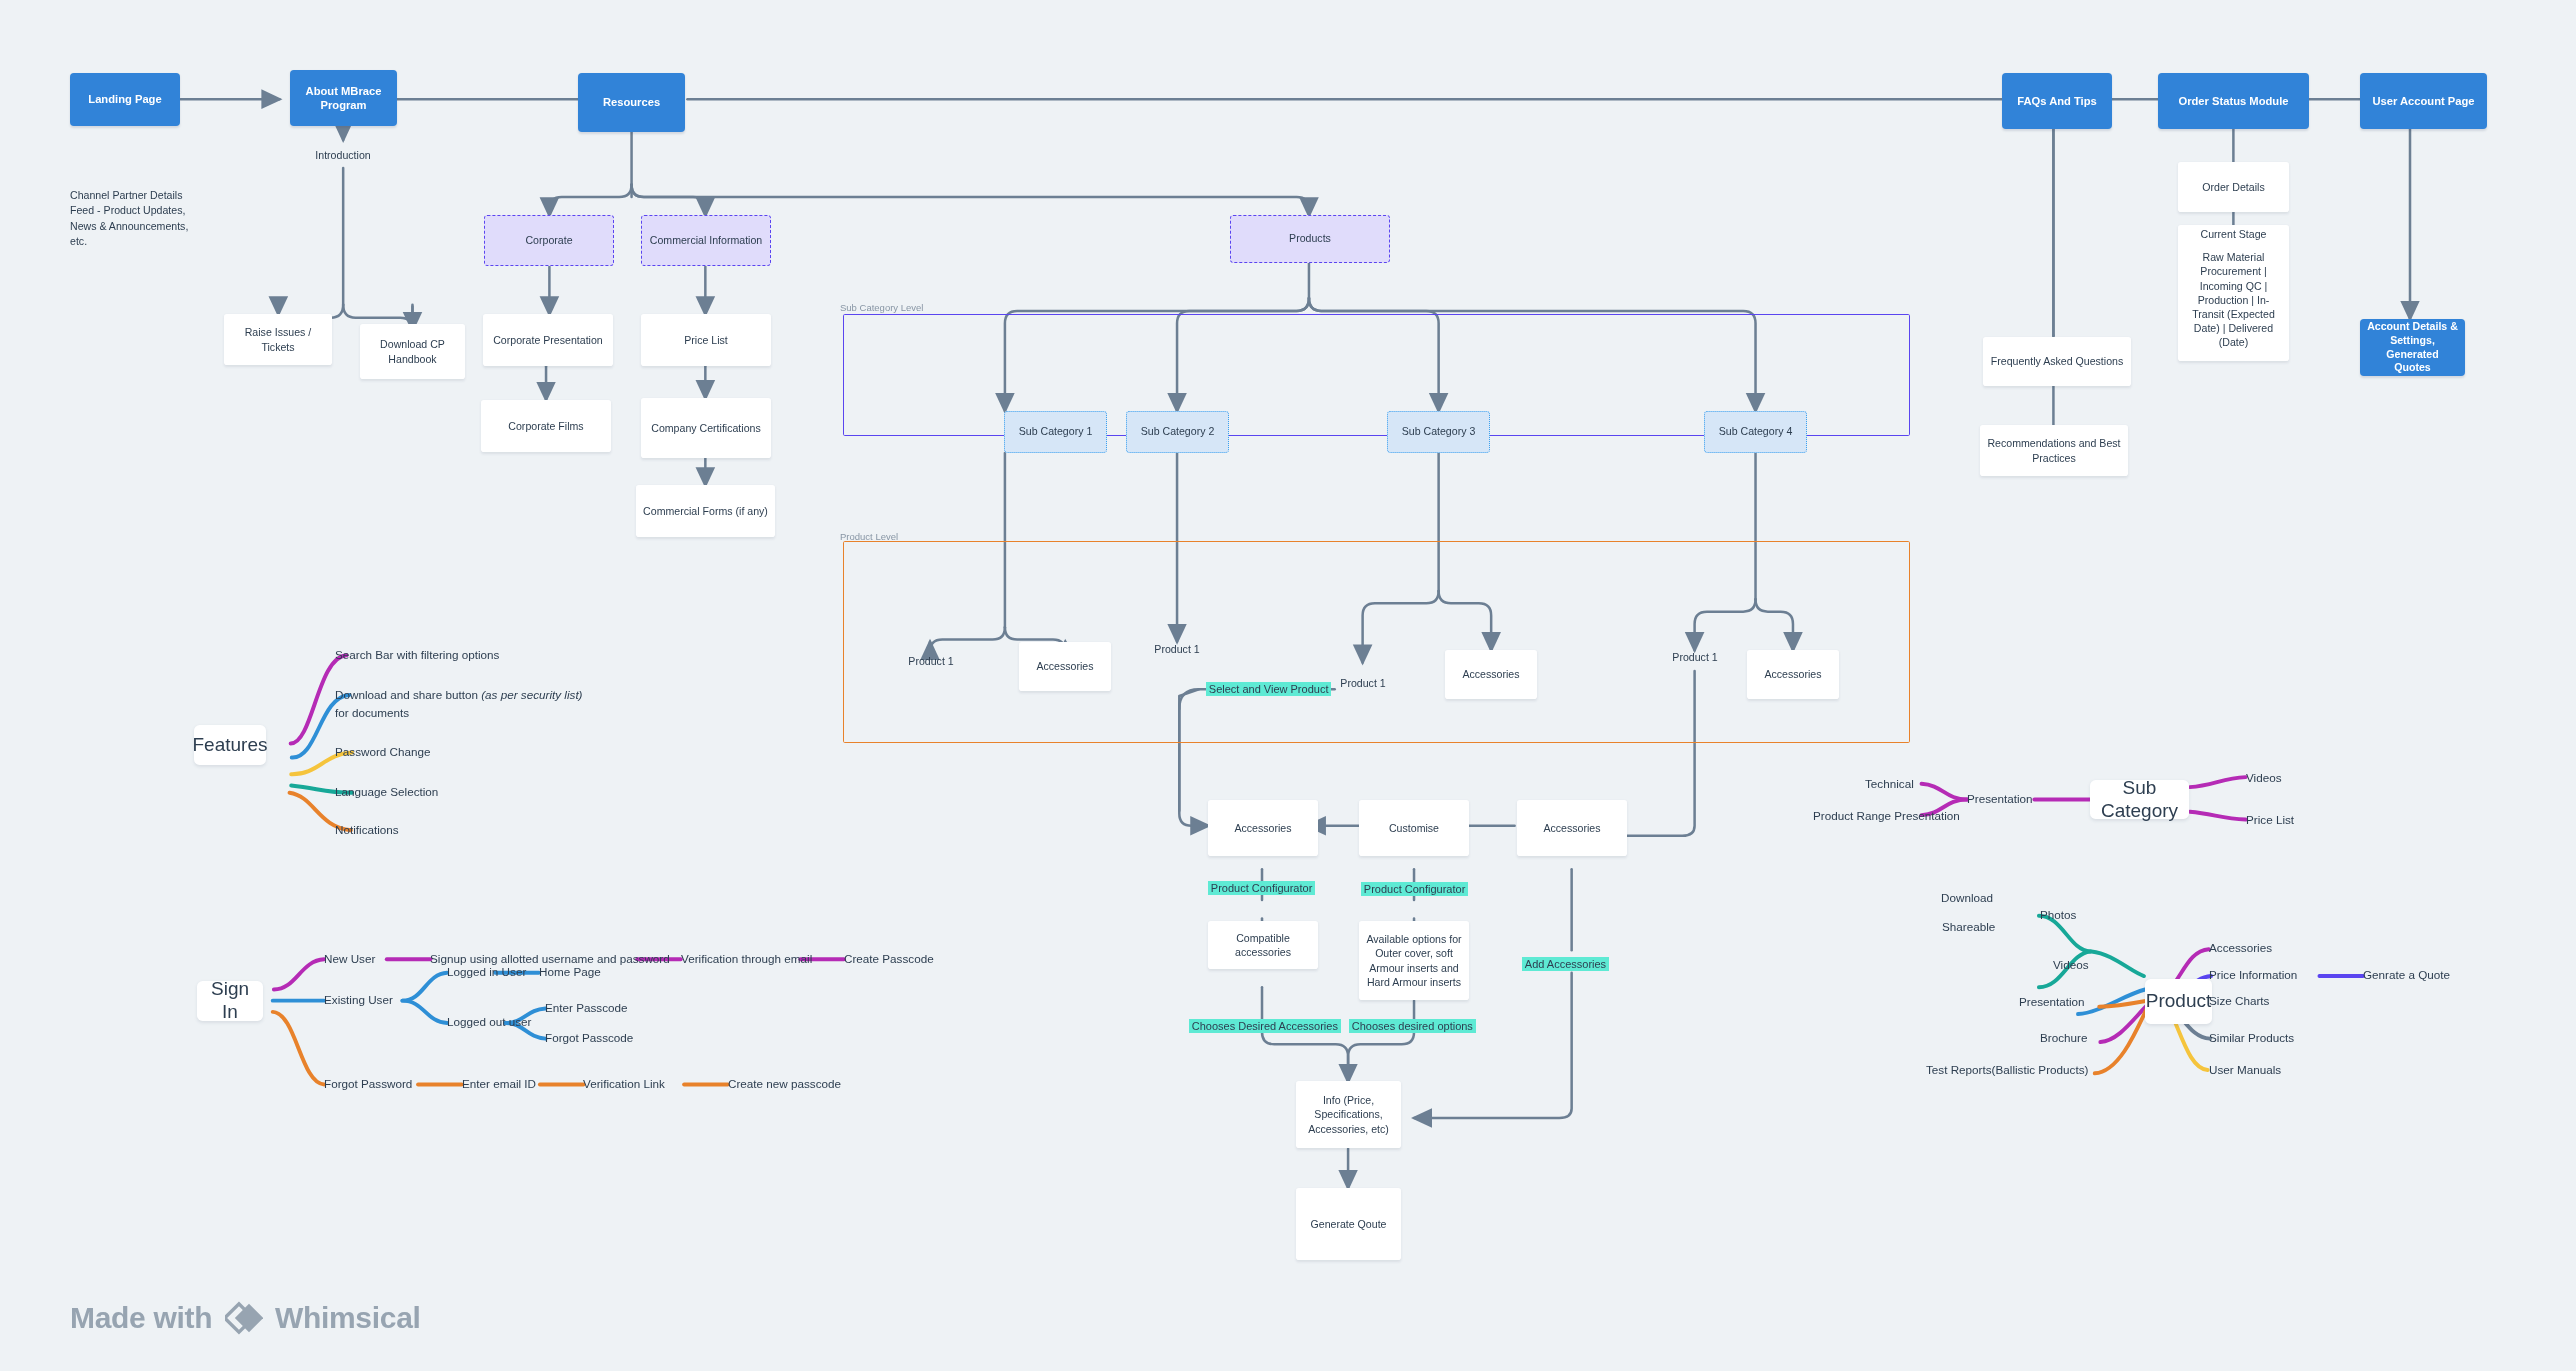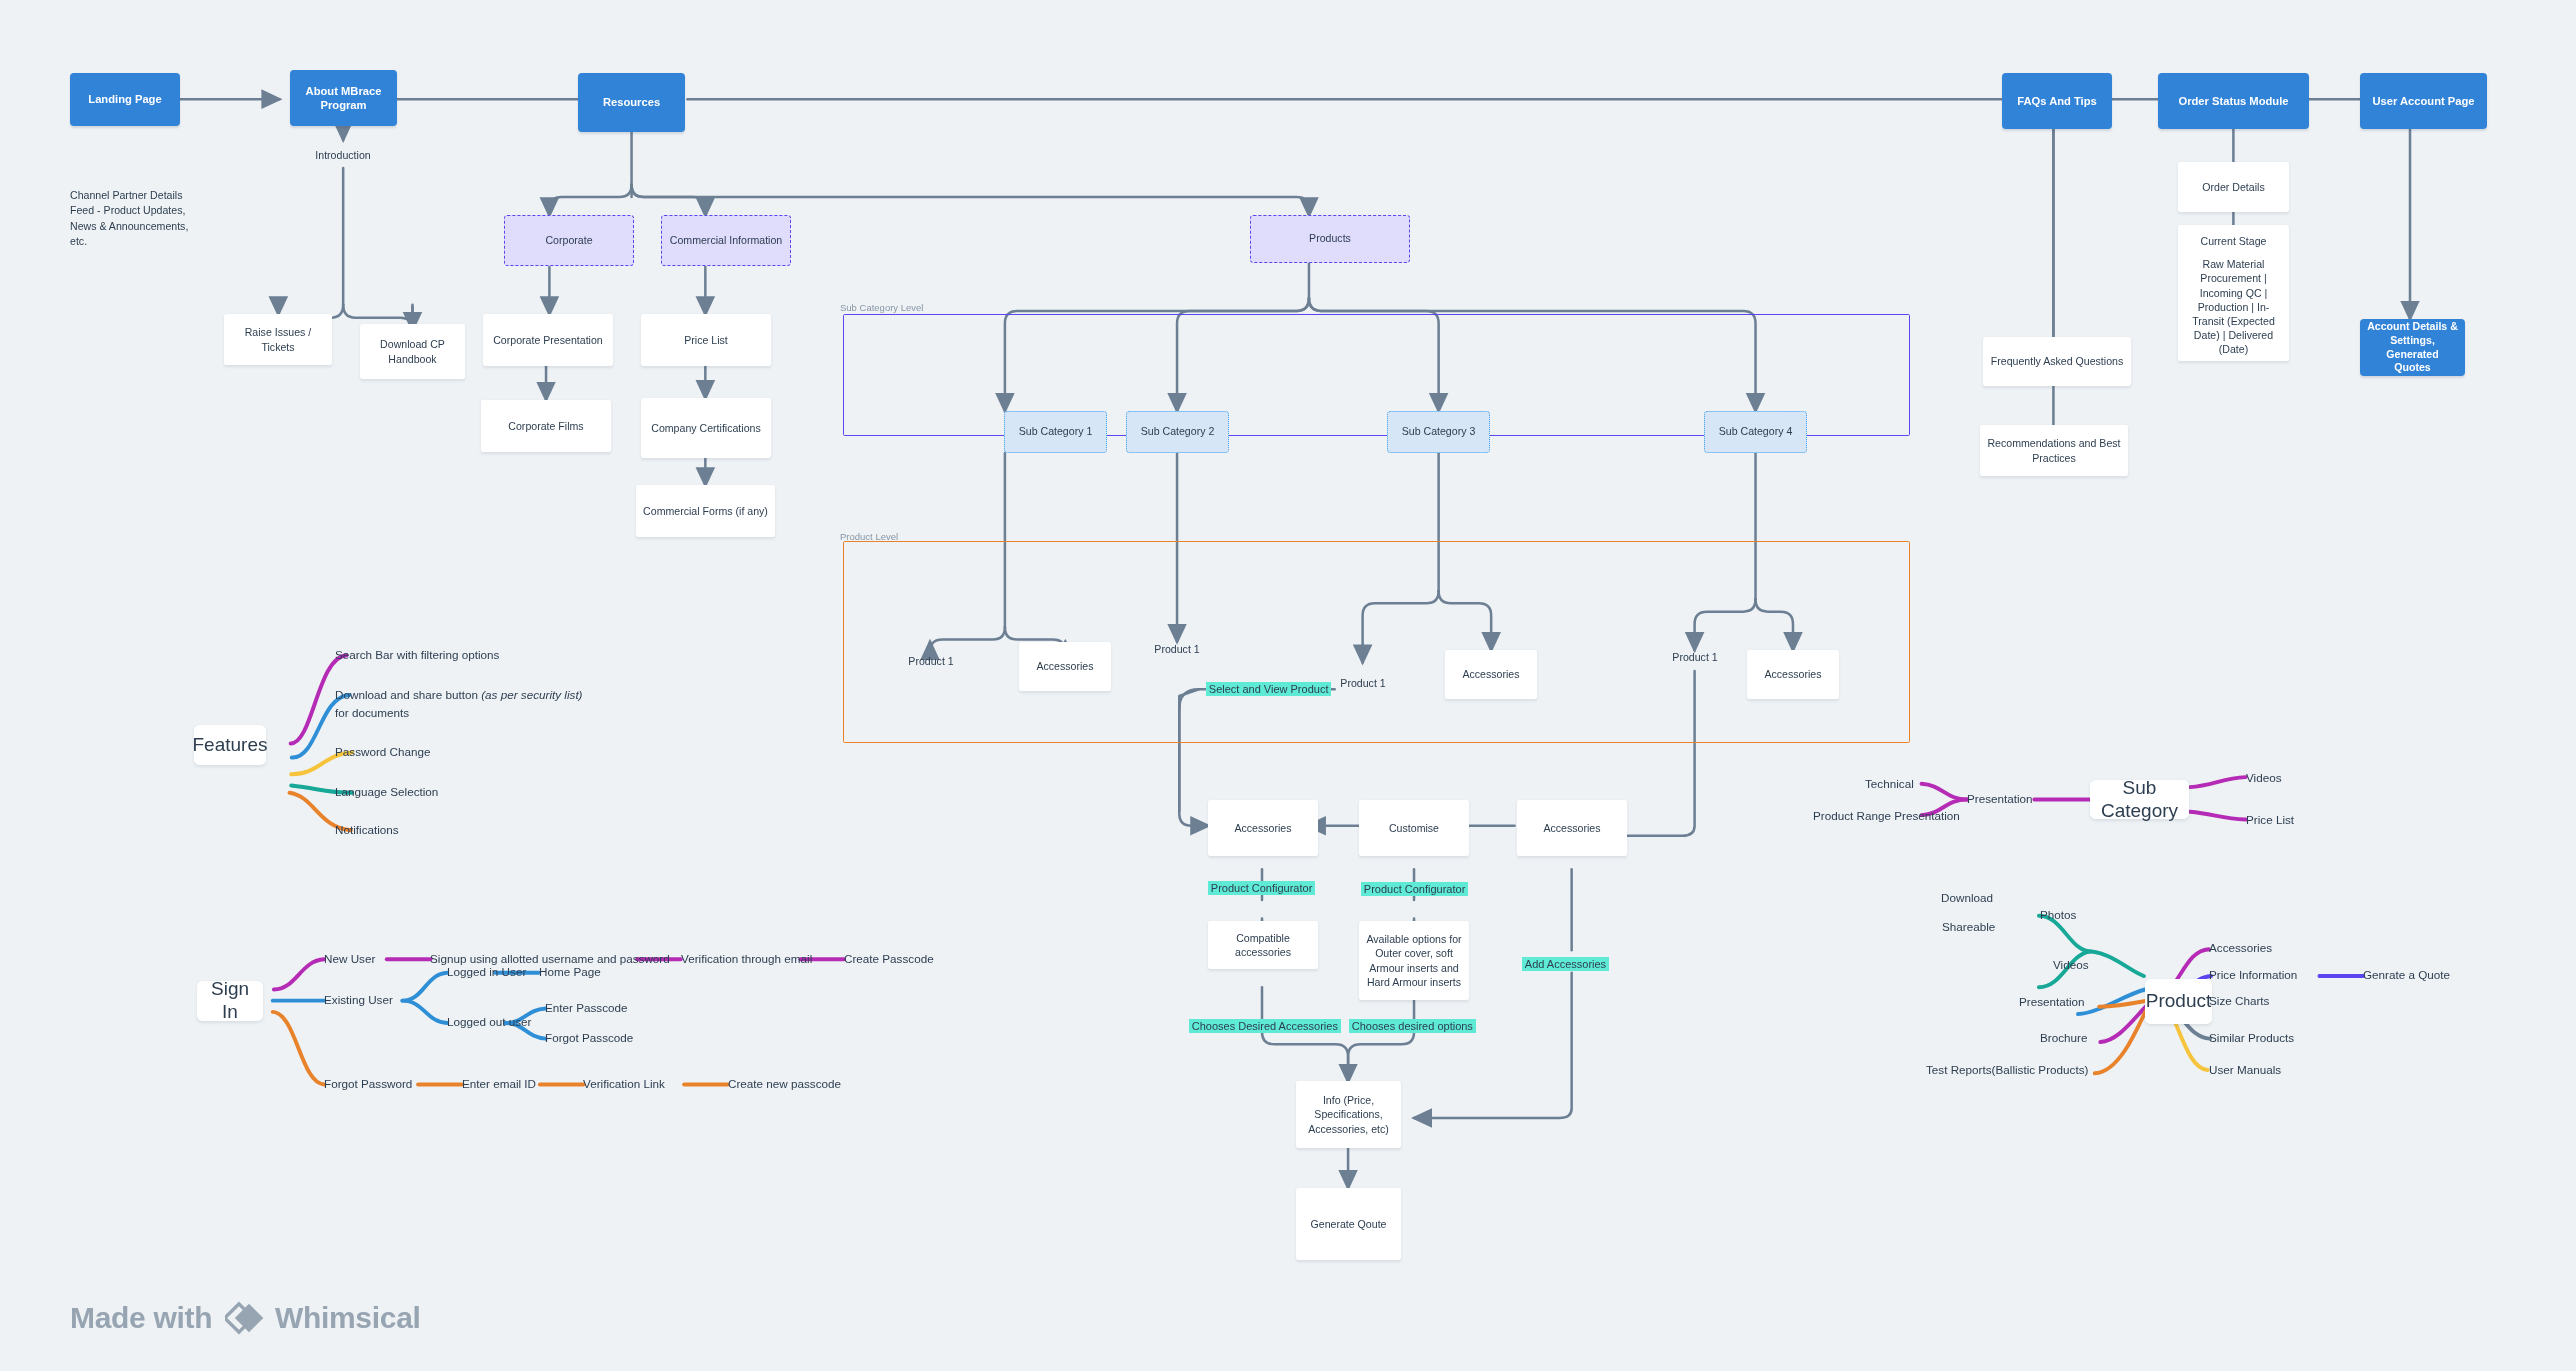--- a/index.html
+++ b/index.html
@@ -19,21 +19,21 @@
     box-shadow:0 1.1px 2.2px rgba(40,60,90,.14);
     font-size:11.2px;line-height:1.28;font-weight:600;padding:2.2px 4.5px;
   }
   .white{
     background:#ffffff;color:#2d3e50;border-radius:2.8px;
     box-shadow:0 1.1px 2.8px rgba(40,60,90,.10);
     font-size:10.6px;line-height:1.34;padding:2.2px 5px;
   }
   .purple{
     background:#e0dcfb;border:1.7px dashed #5a45f0;border-radius:3.4px;
-    color:#2d3e50;font-size:10.6px;line-height:1.3;padding:1.7px 3.9px;margin-left:20px;
+    color:#2d3e50;font-size:10.6px;line-height:1.3;padding:1.7px 3.9px;
   }
   .lightblue{
     background:#d6e6f7;border:1.7px dotted #3aa0ef;border-radius:3.4px;
     color:#2d3e50;font-size:10.6px;line-height:1.3;padding:1.7px 3.9px;
   }
   .mindroot{
     background:#ffffff;border-radius:5.6px;box-shadow:0 1.1px 3.4px rgba(40,60,90,.10);
     color:#2d3e50;font-size:19px;font-weight:400;line-height:1.2;padding:2.2px 6.7px;
   }
   .plainc{position:absolute;color:#2d3e50;font-size:10.6px;line-height:1.35;text-align:center;}
@@ -348,21 +348,21 @@
   <div class="node white" style="left:1983px;top:337px;width:148px;height:49px;">
     <span>Frequently Asked Questions</span>
   </div>
   <div class="node white" style="left:1980px;top:425px;width:148px;height:51px;">
     <span>Recommendations and Best Practices</span>
   </div>
 
   <div class="node white" style="left:2178px;top:162px;width:111px;height:50px;">
     <span>Order Details</span>
   </div>
-  <div class="node white" style="left:2178px;top:225px;width:111px;height:136px;flex-direction:column;justify-content:flex-start;padding-top:9px;">
+  <div class="node white" style="left:2178px;top:225px;width:111px;height:136px;flex-direction:column;justify-content:flex-start;padding-top:2px;">
     <span>Current Stage</span>
     <span style="margin-top:9px;">Raw Material Procurement | Incoming QC | Production | In-Transit (Expected Date) | Delivered (Date)</span>
   </div>
 
   <div class="node blue" style="left:2360px;top:319px;width:105px;height:57px;font-size:10.6px;">
     <span style="white-space:pre-line;">Account Details &amp;
 Settings, Generated
 Quotes</span>
   </div>
 

